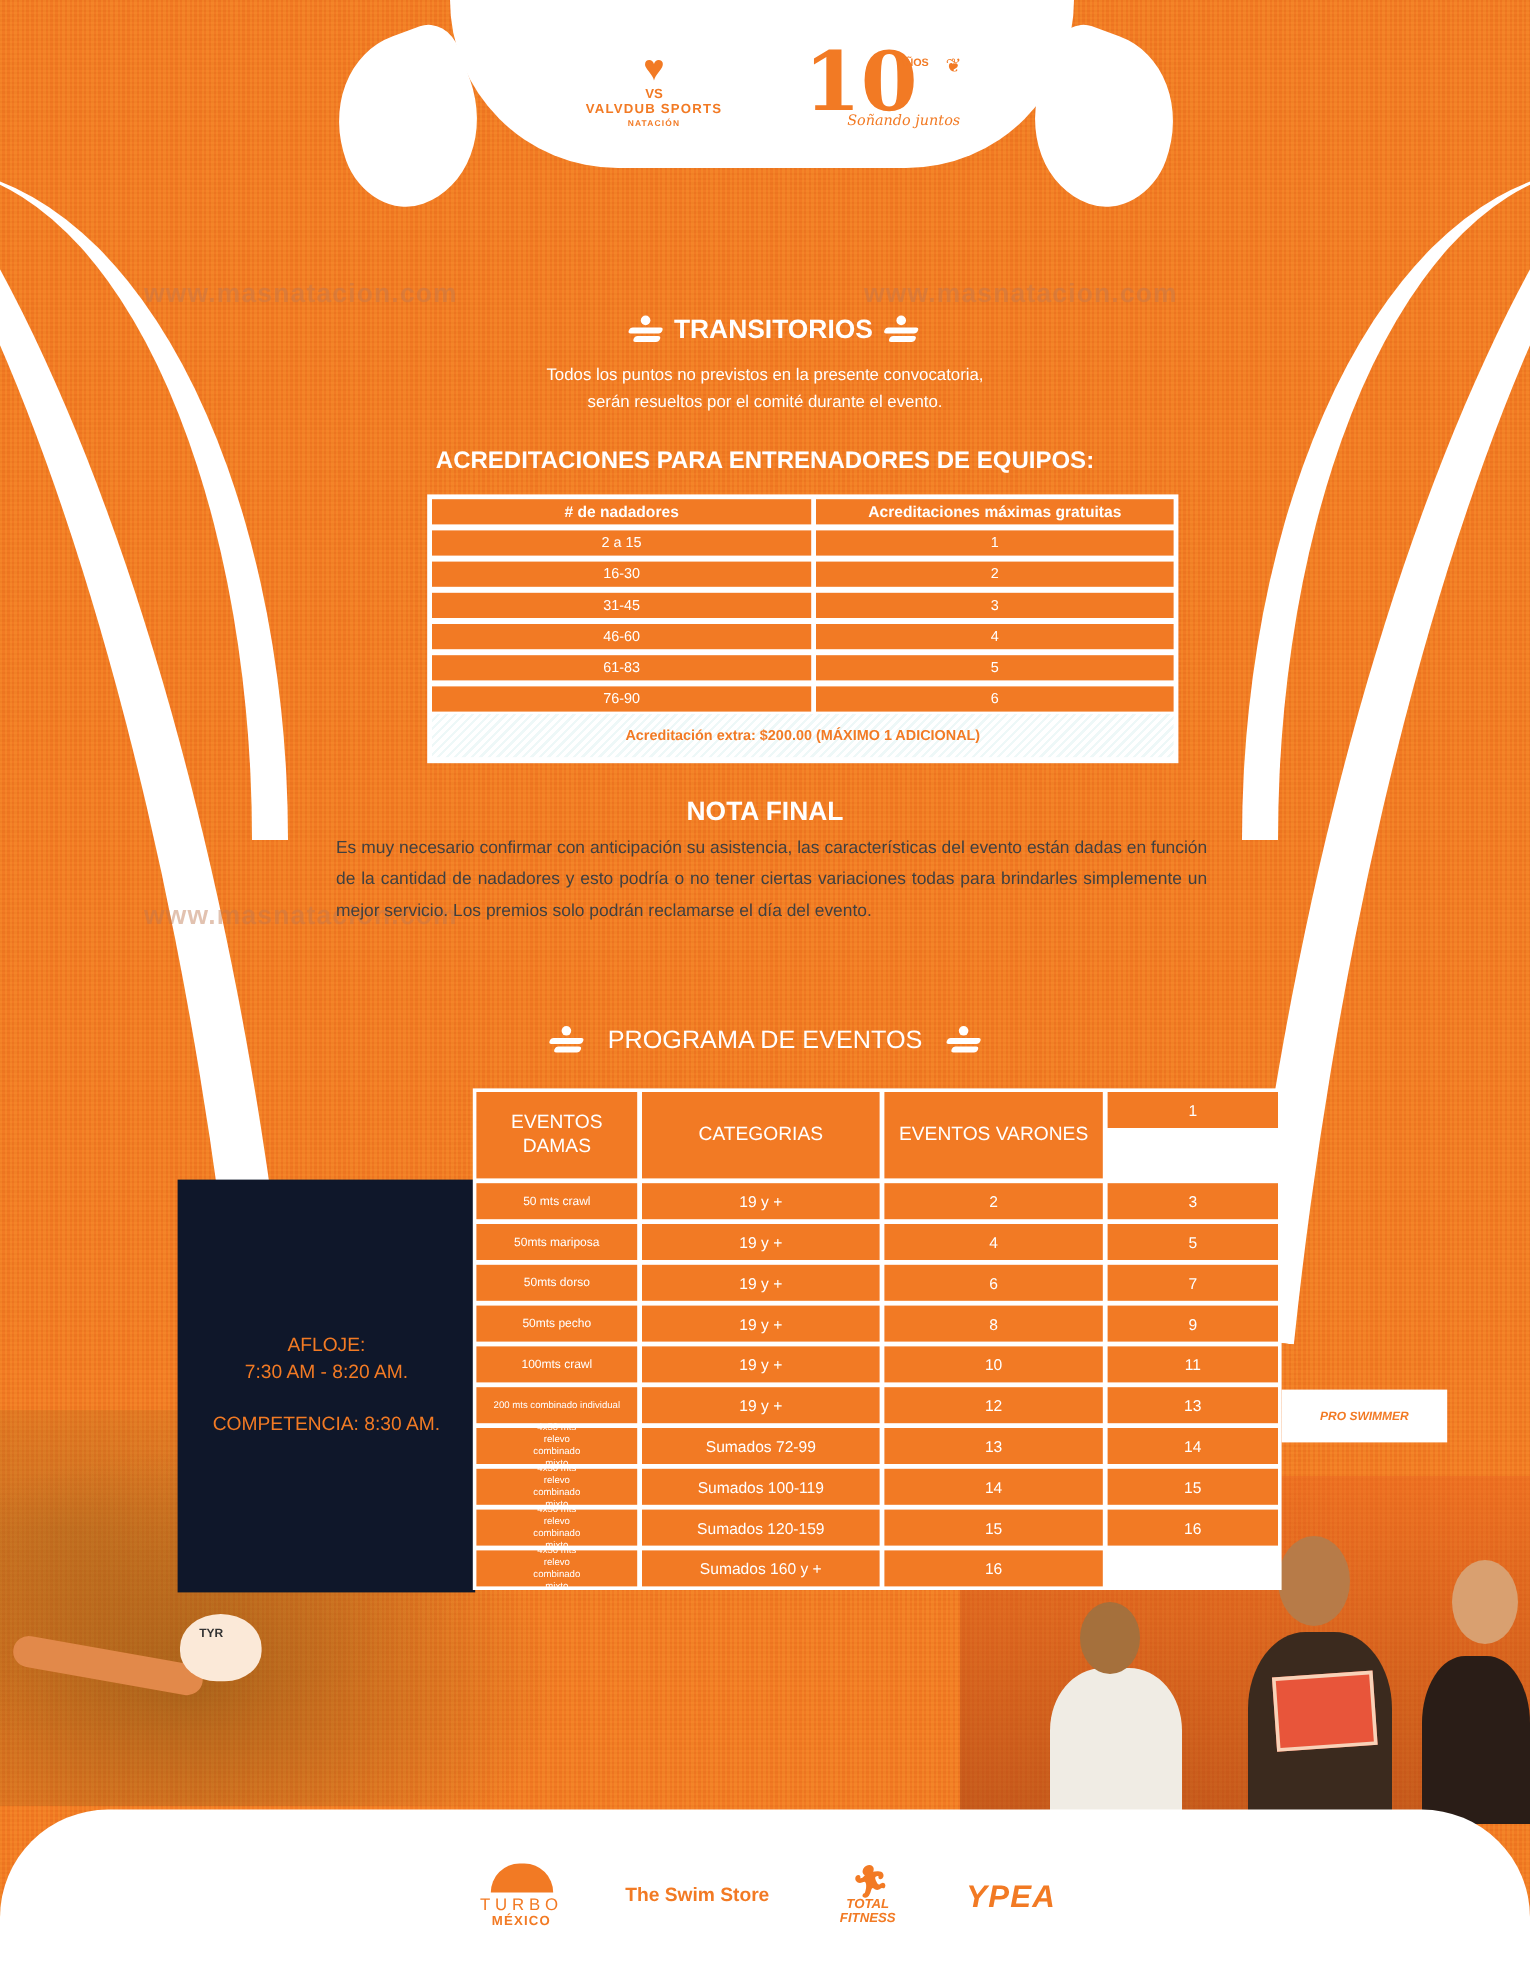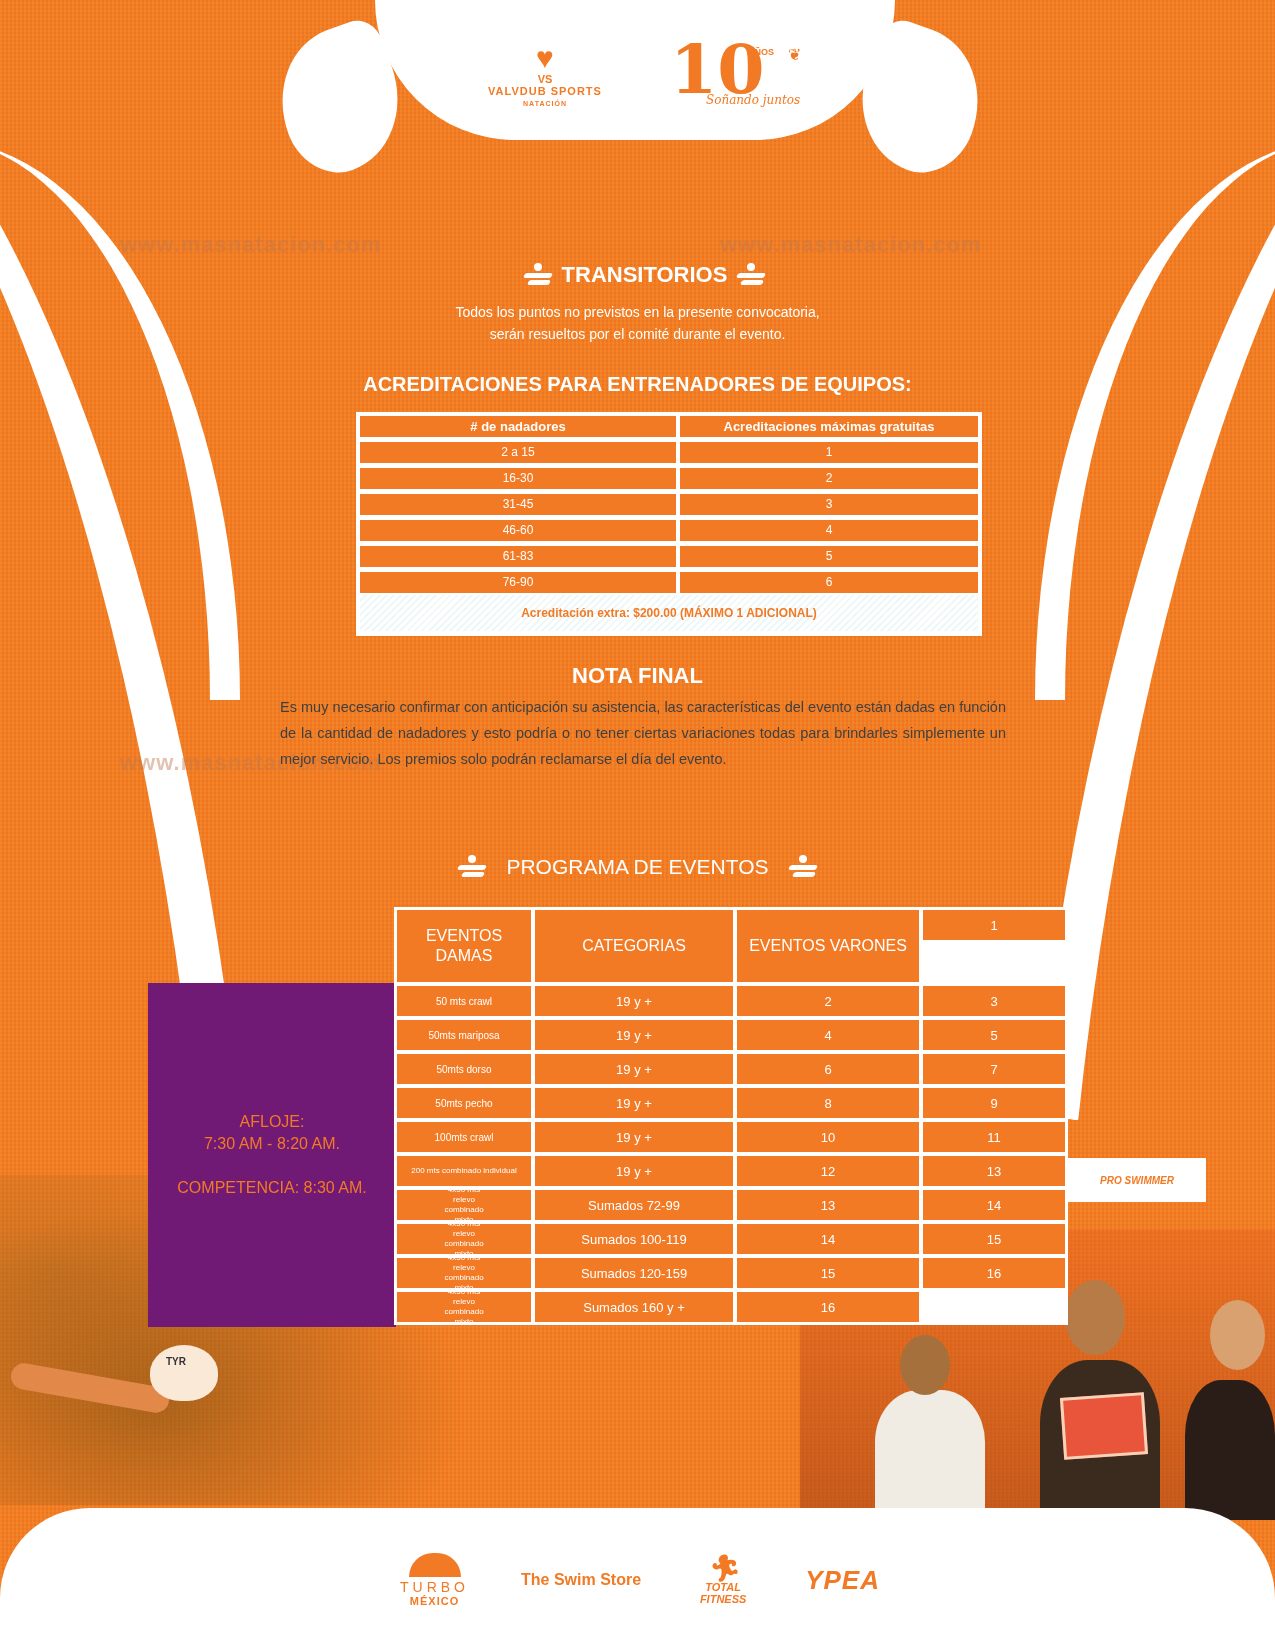--- a/index.html
+++ b/index.html
@@ -135,21 +135,21 @@
     background: #f27a24; height: 30px; display: flex; align-items: center; justify-content: center;
     text-align: center; font-size: 12px; line-height: 11px; color: #fff;
   }
   .ev-cell.small { font-size: 10px; }
   .ev-cell.tiny { font-size: 8px; line-height: 10px; }
   .ev-cell.cat { font-size: 13px; }
   .ev-cell.num { font-size: 13px; }
 
   .schedule-box {
     position: absolute; left: 148px; top: 983px; width: 248px; height: 344px;
-    background: #701a75; color: #f27a24; text-align: center;
+    background: #0f172a; color: #f27a24; text-align: center;
     font-size: 16px; line-height: 22px;
     display: flex; flex-direction: column; justify-content: center; align-items: center;
   }
   .schedule-box .gap { height: 22px; }
 
   .pro-swimmer {
     position: absolute; left: 1068px; top: 1158px; width: 138px; height: 44px;
     background: #fff; color: #f27a24; font-weight: bold; font-style: italic; font-size: 10px;
     display: flex; align-items: center; justify-content: center;
   }

